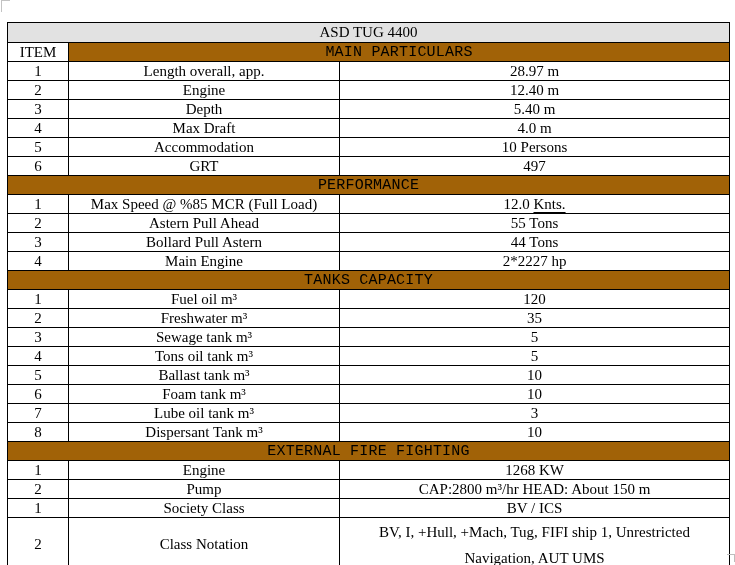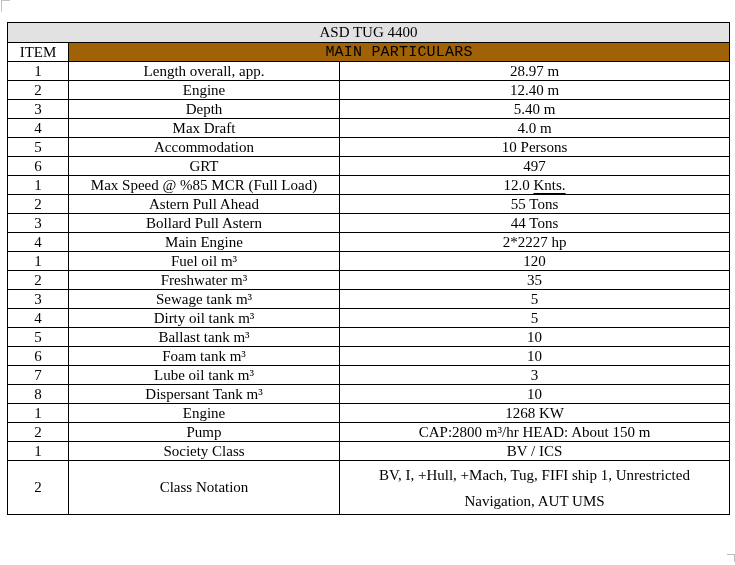--- a/index.html
+++ b/index.html
@@ -124,57 +124,63 @@
           <td>5</td>
           <td>Accommodation</td>
           <td class="value-cell">10 Persons</td>
         </tr>
         <tr>
           <td>6</td>
           <td>GRT</td>
           <td class="value-cell">497</td>
         </tr>
         <tr>
+          <td colspan="3" class="section-cell">PERFORMANCE</td>
+        </tr>
+        <tr>
           <td>1</td>
           <td>Max Speed @ %85 MCR (Full Load)</td>
           <td class="value-cell"><span>12.0 </span><span class="squiggle">Knts.</span></td>
         </tr>
         <tr>
           <td>2</td>
           <td>Astern Pull Ahead</td>
           <td class="value-cell">55 Tons</td>
         </tr>
         <tr>
           <td>3</td>
           <td>Bollard Pull Astern</td>
           <td class="value-cell">44 Tons</td>
         </tr>
         <tr>
           <td>4</td>
           <td>Main Engine</td>
           <td class="value-cell">2*2227 hp</td>
         </tr>
         <tr>
+          <td colspan="3" class="section-cell">TANKS CAPACITY</td>
+        </tr>
+        <tr>
           <td>1</td>
           <td>Fuel oil m³</td>
           <td class="value-cell">120</td>
         </tr>
         <tr>
           <td>2</td>
           <td>Freshwater m³</td>
           <td class="value-cell">35</td>
         </tr>
         <tr>
           <td>3</td>
           <td>Sewage tank m³</td>
           <td class="value-cell">5</td>
         </tr>
         <tr>
           <td>4</td>
-          <td>Dirty oil tank m³</td>
+          <td>Tons oil tank m³</td>
           <td class="value-cell">5</td>
         </tr>
         <tr>
           <td>5</td>
           <td>Ballast tank m³</td>
           <td class="value-cell">10</td>
         </tr>
         <tr>
           <td>6</td>
           <td>Foam tank m³</td>
@@ -182,20 +188,23 @@
         </tr>
         <tr>
           <td>7</td>
           <td>Lube oil tank m³</td>
           <td class="value-cell">3</td>
         </tr>
         <tr>
           <td>8</td>
           <td>Dispersant Tank m³</td>
           <td class="value-cell">10</td>
+        </tr>
+        <tr>
+          <td colspan="3" class="section-cell">EXTERNAL FIRE FIGHTING</td>
         </tr>
         <tr>
           <td>1</td>
           <td>Engine</td>
           <td class="value-cell">1268 KW</td>
         </tr>
         <tr>
           <td>2</td>
           <td>Pump</td>
           <td class="value-cell">CAP:2800 m³/hr HEAD: About 150 m</td>

